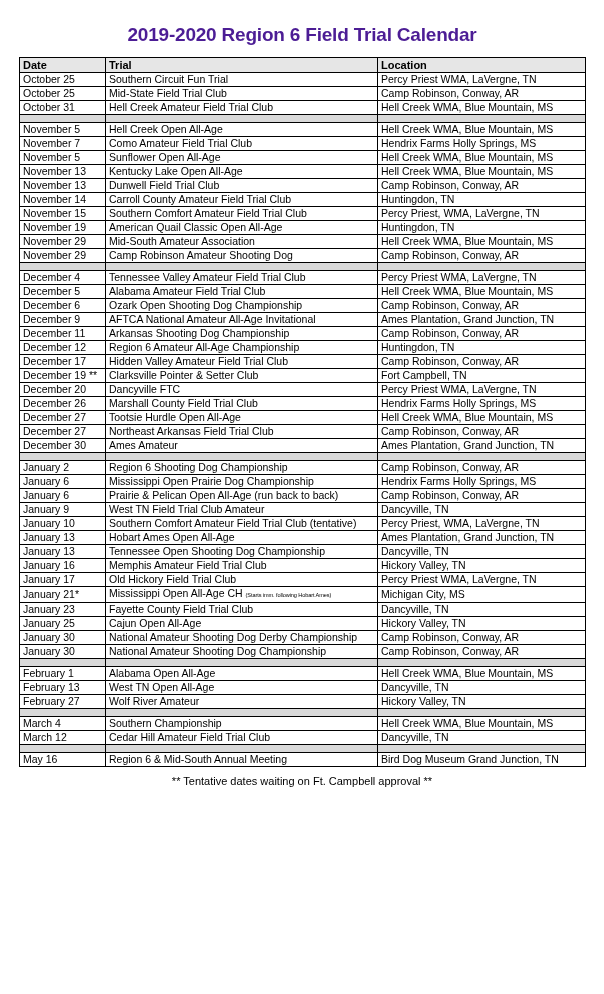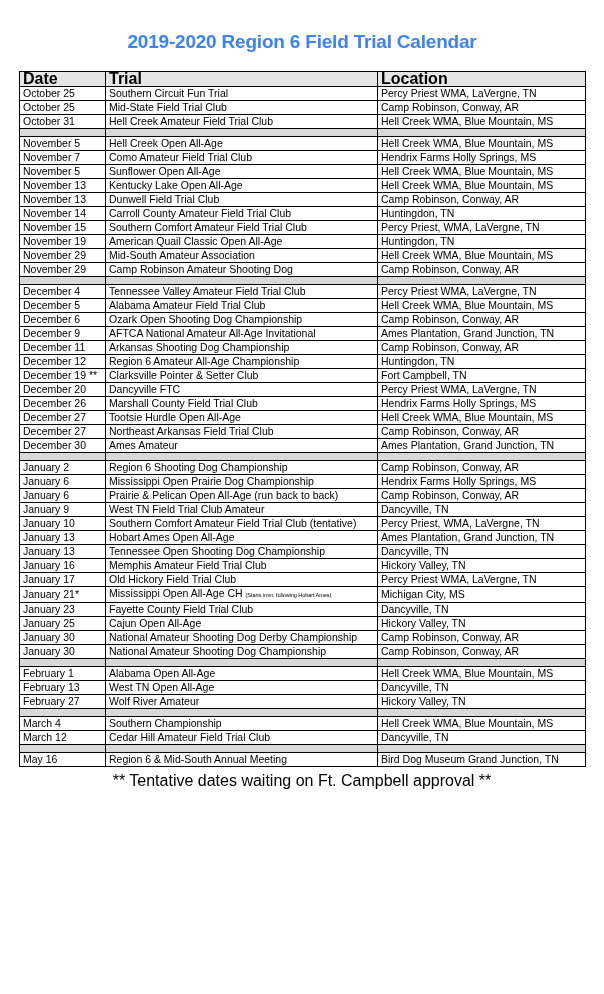--- a/index.html
+++ b/index.html
@@ -18,25 +18,25 @@
     width: 604px;
     height: 994px;
     position: relative;
     box-sizing: border-box;
   }
   .doc-title {
     text-align: center;
     font-size: 19px;
     font-weight: bold;
     letter-spacing: -0.2px;
-    margin: 8px;
+    margin: 1px;
     padding-top: 22px;
     padding-bottom: 0;
     line-height: 24px;
-    color: #3b82f6;
+    color: #4c1d95;
   }
   .table-wrap {
     margin: 0 auto;
     padding-top: 9px;
     width: 566px;
   }
   table.cal {
     border-collapse: collapse;
     table-layout: fixed;
     width: 566px;
@@ -53,21 +53,21 @@
     line-height: 13px;
     font-size: 10.5px;
     text-align: left;
     vertical-align: middle;
     white-space: nowrap;
     overflow: hidden;
   }
   table.cal thead th {
     background: #e6e6e6;
     font-weight: bold;
-    font-size: 16px;
+    font-size: 11px;
     height: 14px;
     line-height: 14px;
     margin-left: 47px;
   }
   tr.spacer td {
     background: #d9d9d9;
     height: 7px;
     line-height: 7px;
     padding: 0;
     font-size: 0;
@@ -75,21 +75,21 @@
     border-right: 1px solid #000;
     border-top: 1px solid #000;
     border-bottom: 1px solid #000;
   }
   .note-small {
     font-size: 5.6px;
     letter-spacing: -0.1px;
   }
   .footnote {
     text-align: center;
-    font-size: 16px;
+    font-size: 11px;
     line-height: 14px;
     padding-top: 7px;
     width: 566px;
     margin: 0 auto;
     color: #000;
   }
 </style>
 </head>
 <body>
 
@@ -211,20 +211,25 @@
             <td>December 11</td>
             <td>Arkansas Shooting Dog Championship</td>
             <td>Camp Robinson, Conway, AR</td>
           </tr>
           <tr>
             <td>December 12</td>
             <td>Region 6 Amateur All-Age Championship</td>
             <td>Huntingdon, TN</td>
           </tr>
           <tr>
+            <td>December 17</td>
+            <td>Hidden Valley Amateur Field Trial Club</td>
+            <td>Camp Robinson, Conway, AR</td>
+          </tr>
+          <tr>
             <td>December 19 **</td>
             <td>Clarksville Pointer &amp; Setter Club</td>
             <td>Fort Campbell, TN</td>
           </tr>
           <tr>
             <td>December 20</td>
             <td>Dancyville FTC</td>
             <td>Percy Priest WMA, LaVergne, TN</td>
           </tr>
           <tr>

